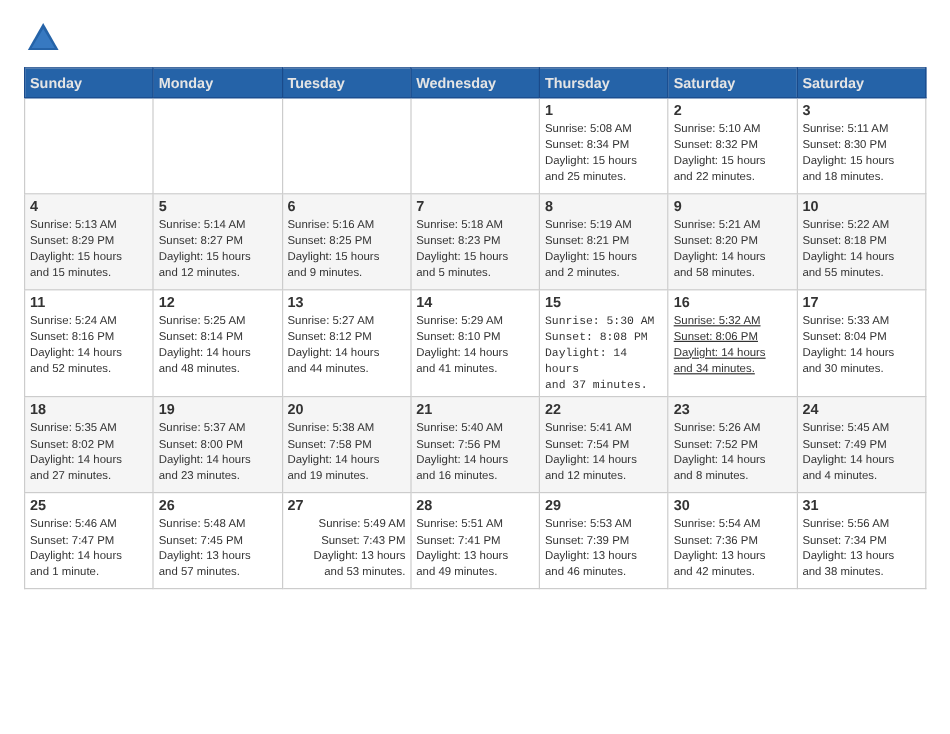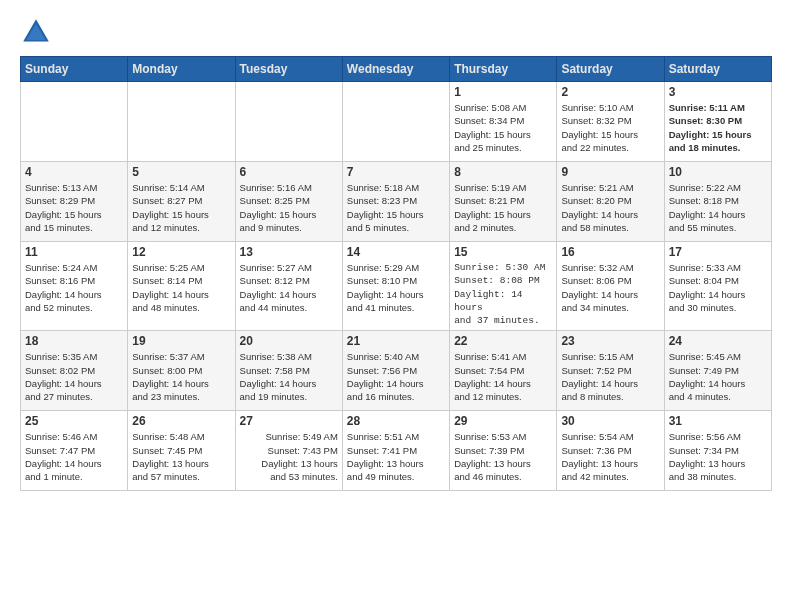--- a/index.html
+++ b/index.html
@@ -146,21 +146,21 @@
           </td>
           <td>
             <span class="day-num">2</span>
             <div class="day-info" style="white-space: pre-line;">Sunrise: 5:10 AM
 Sunset: 8:32 PM
 Daylight: 15 hours
 and 22 minutes.</div>
           </td>
           <td>
             <span class="day-num">3</span>
-            <div class="day-info" style="white-space: pre-line; font-weight: bold;">Sunrise: 5:11 AM
+            <div class="day-info" style="white-space: pre-line;">Sunrise: 5:11 AM
 Sunset: 8:30 PM
 Daylight: 15 hours
 and 18 minutes.</div>
           </td>
         </tr>
         <tr>
           <td>
             <span class="day-num">4</span>
             <div class="day-info" style="white-space: pre-line;">Sunrise: 5:13 AM
 Sunset: 8:29 PM
@@ -241,21 +241,21 @@
           </td>
           <td>
             <span class="day-num">15</span>
             <div class="day-info" style="white-space: pre-line; font-family: Liberation Mono, monospace;">Sunrise: 5:30 AM
 Sunset: 8:08 PM
 Daylight: 14 hours
 and 37 minutes.</div>
           </td>
           <td>
             <span class="day-num">16</span>
-            <div class="day-info" style="white-space: pre-line;">Sunrise: 5:32 AM
+            <div class="day-info" style="white-space: pre-line; text-decoration: underline;">Sunrise: 5:32 AM
 Sunset: 8:06 PM
 Daylight: 14 hours
 and 34 minutes.</div>
           </td>
           <td>
             <span class="day-num">17</span>
             <div class="day-info" style="white-space: pre-line;">Sunrise: 5:33 AM
 Sunset: 8:04 PM
 Daylight: 14 hours
 and 30 minutes.</div>
@@ -292,21 +292,21 @@
           </td>
           <td>
             <span class="day-num">22</span>
             <div class="day-info" style="white-space: pre-line;">Sunrise: 5:41 AM
 Sunset: 7:54 PM
 Daylight: 14 hours
 and 12 minutes.</div>
           </td>
           <td>
             <span class="day-num">23</span>
-            <div class="day-info" style="white-space: pre-line;">Sunrise: 5:15 AM
+            <div class="day-info" style="white-space: pre-line;">Sunrise: 5:26 AM
 Sunset: 7:52 PM
 Daylight: 14 hours
 and 8 minutes.</div>
           </td>
           <td>
             <span class="day-num">24</span>
             <div class="day-info" style="white-space: pre-line;">Sunrise: 5:45 AM
 Sunset: 7:49 PM
 Daylight: 14 hours
 and 4 minutes.</div>

